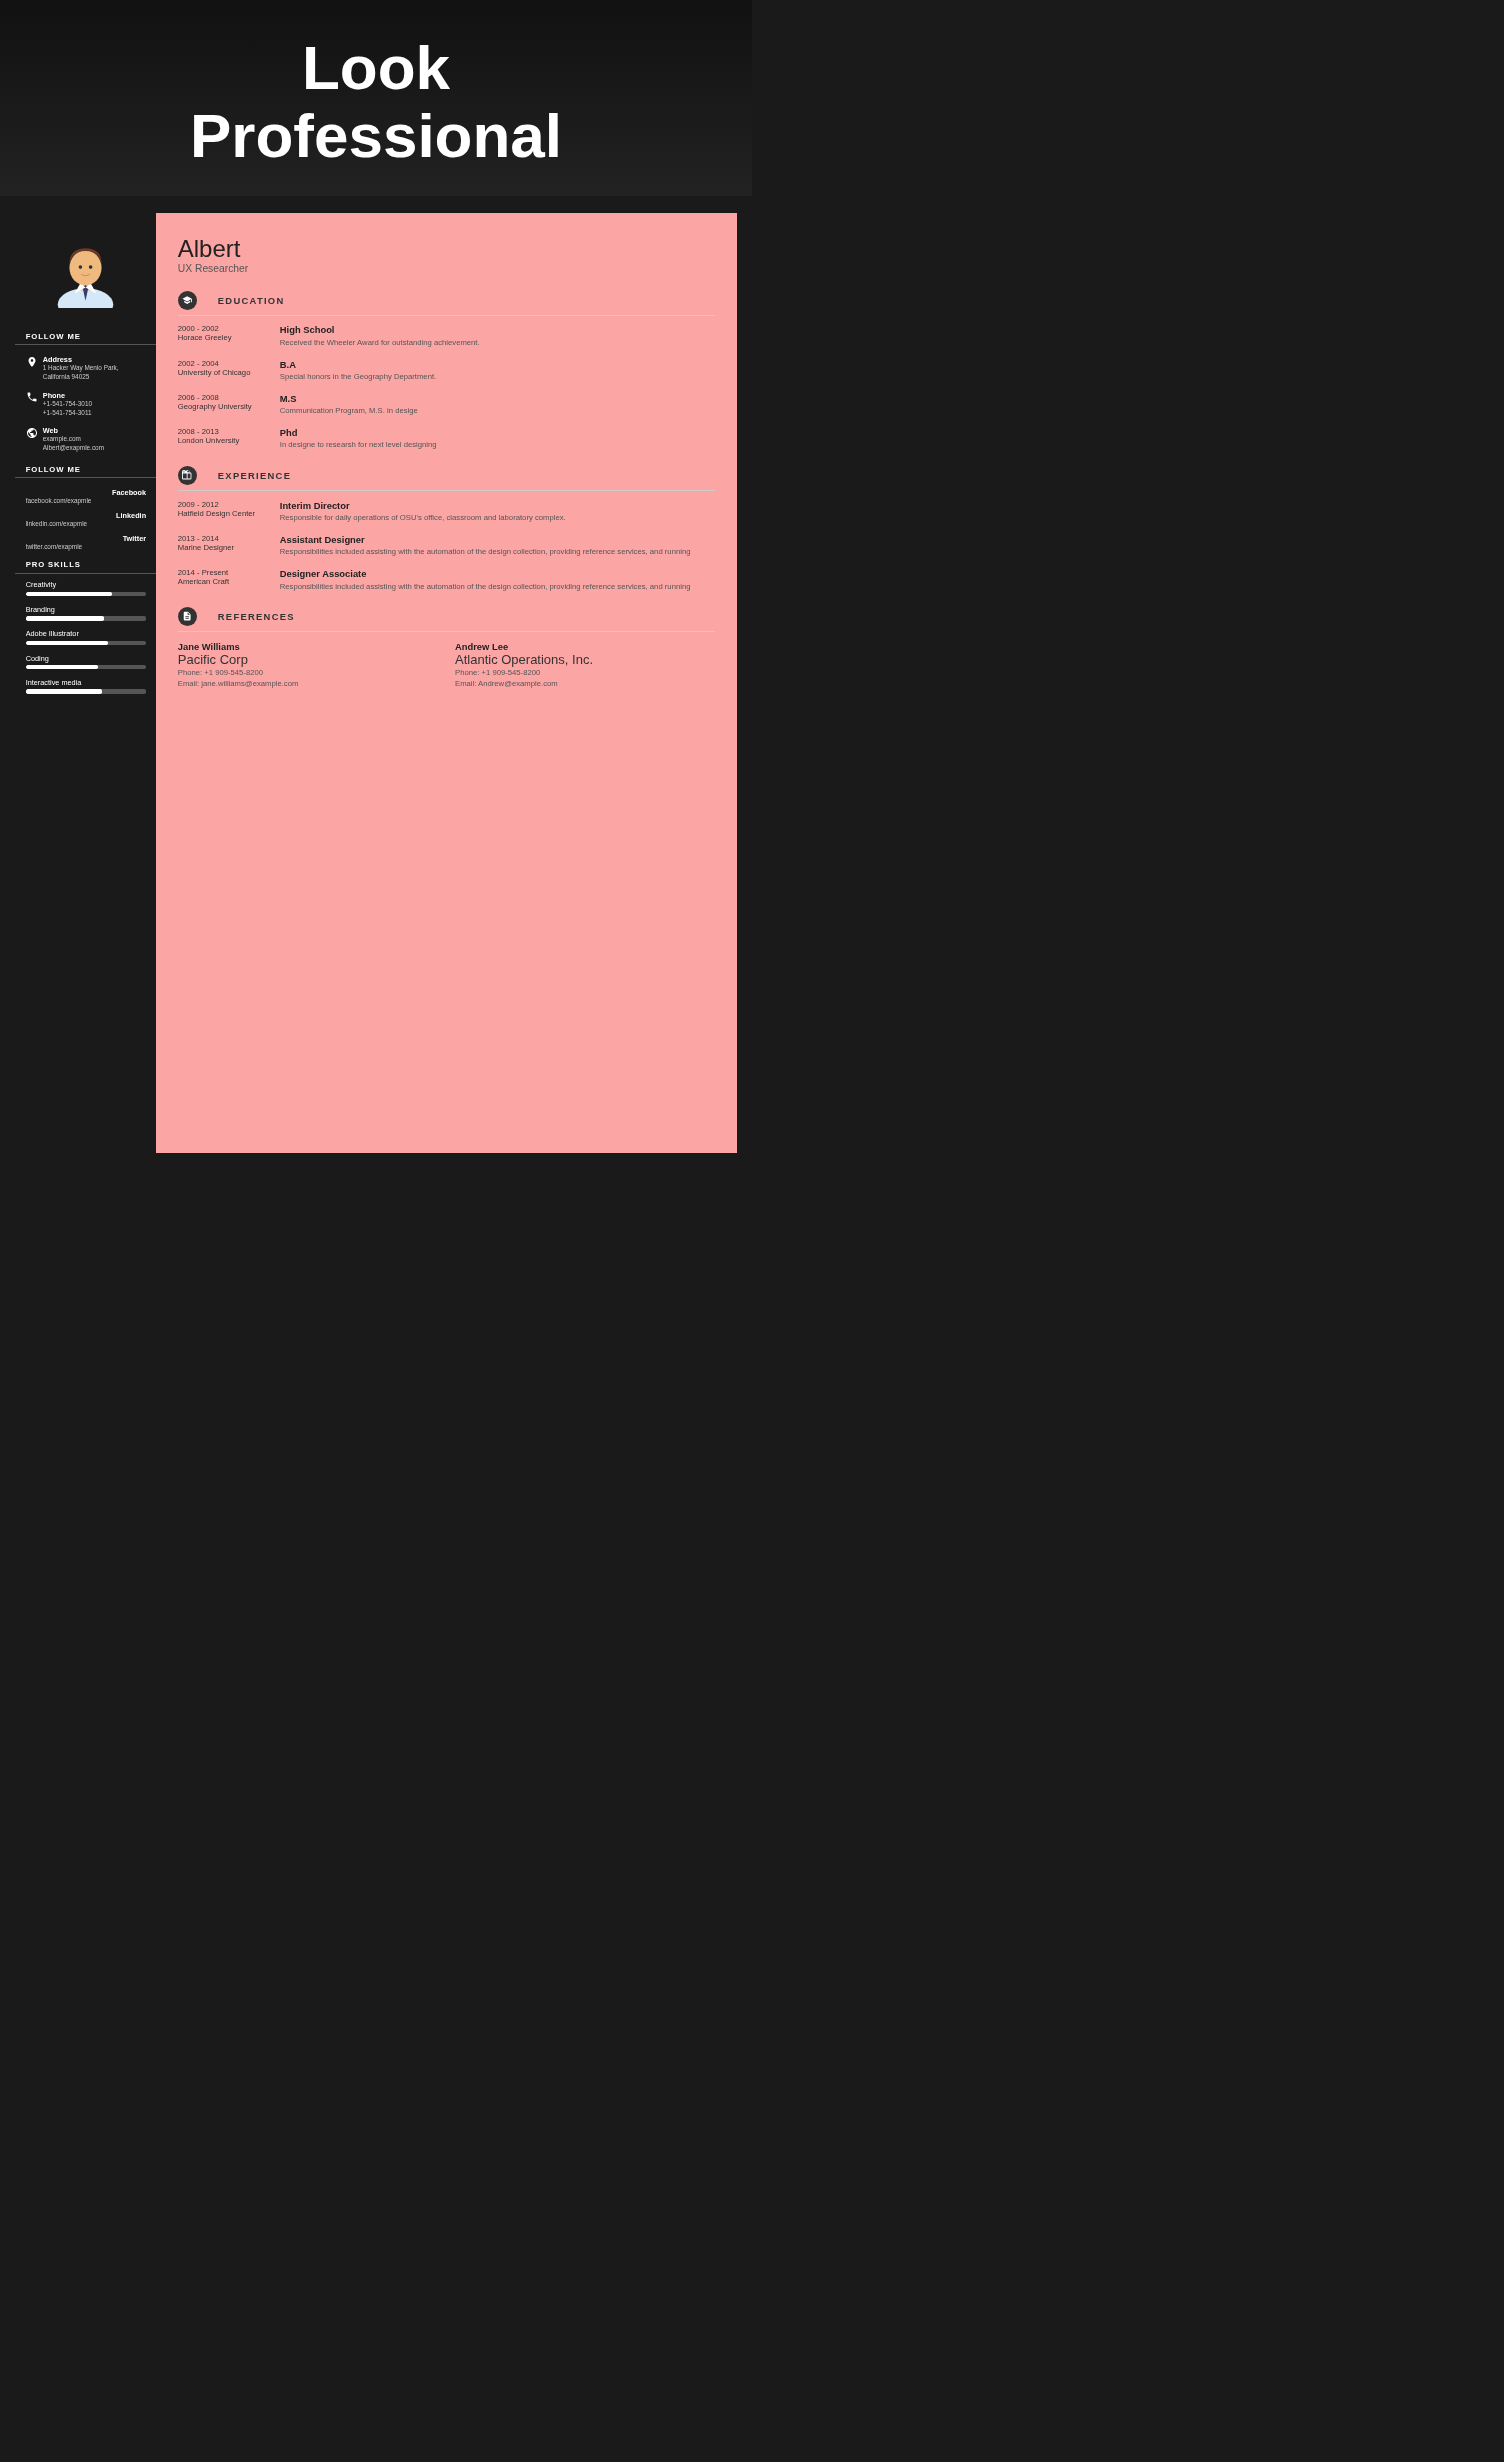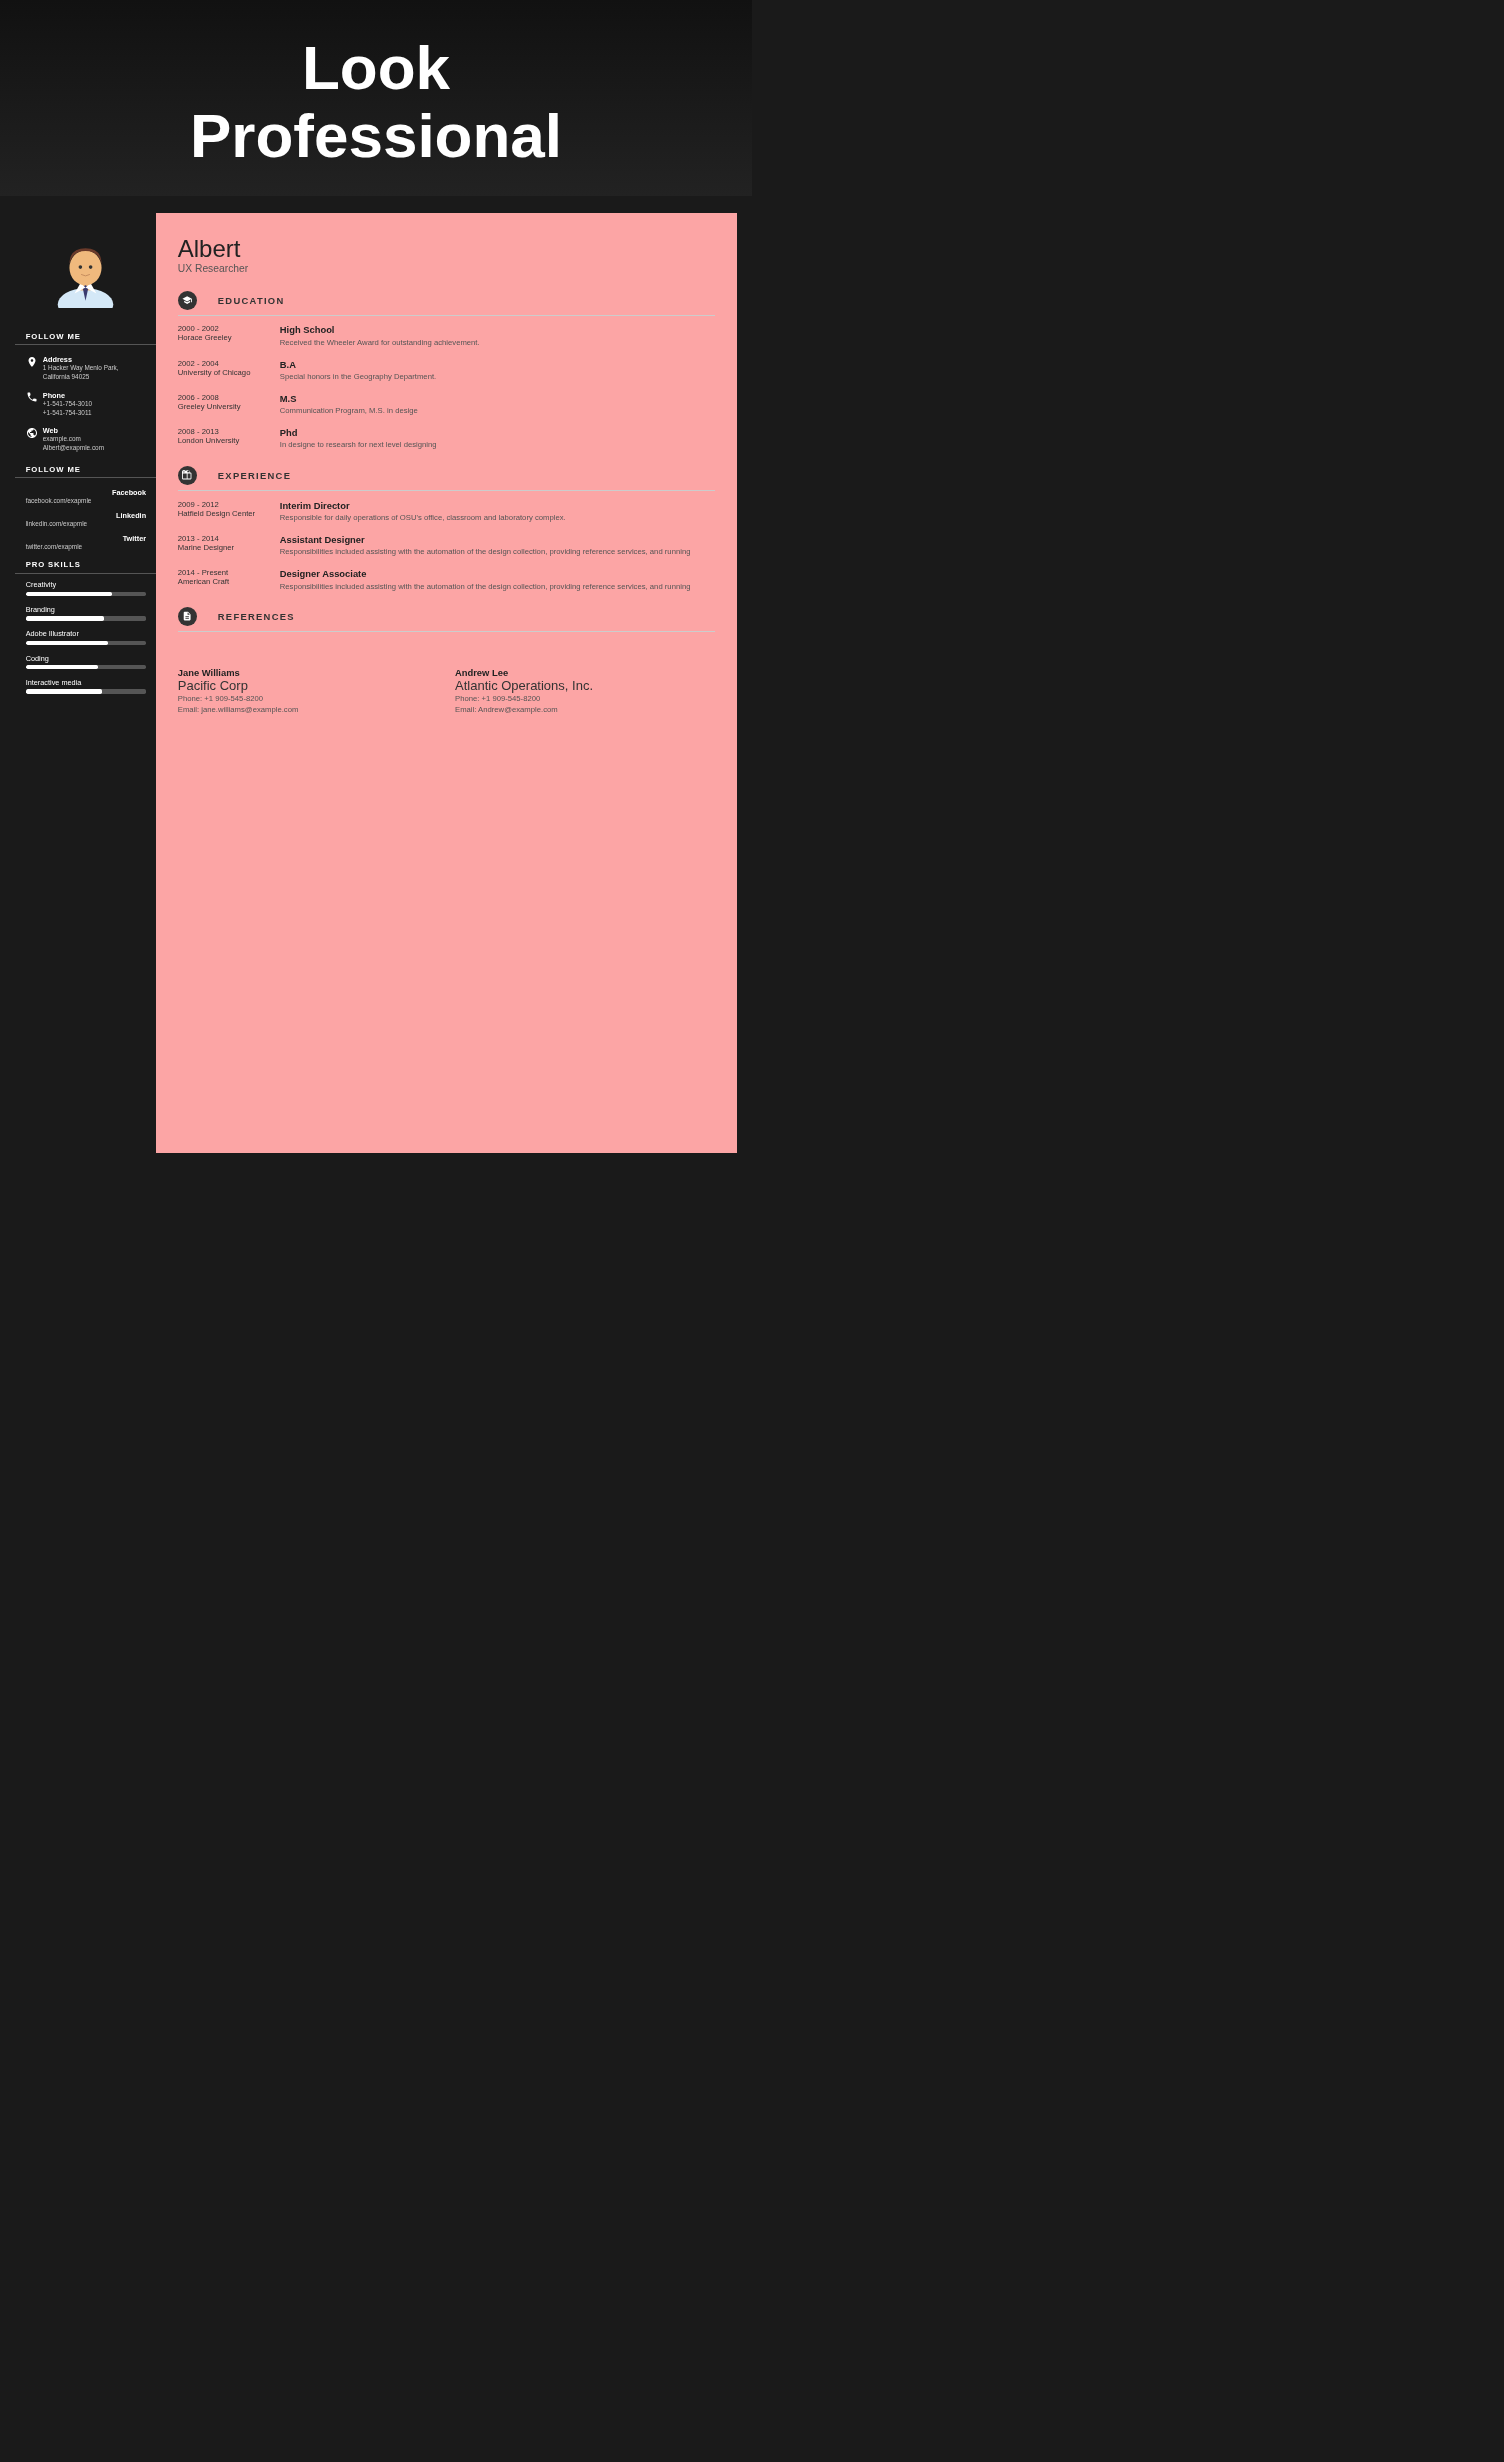--- a/index.html
+++ b/index.html
@@ -207,21 +207,20 @@
       color: #555;
       line-height: 1.45;
     }
 
     .references-grid {
       display: flex;
       gap: 17px;
     }
     .ref-item {
       flex: 1;
-      margin-top: 26px;
     }
     .ref-name {
       font-size: 9.4px;
       font-weight: 700;
       color: #222;
     }
     .ref-org {
       font-size: 13px;
       color: #333;
     }
@@ -389,21 +388,21 @@
         <div class="entry-org">University of Chicago</div>
       </div>
       <div class="entry-right">
         <div class="entry-role">B.A</div>
         <div class="entry-desc">Special honors in the Geography Department.</div>
       </div>
     </div>
           <div class="entry-row">
       <div class="entry-left">
         <div class="entry-date">2006 - 2008</div>
-        <div class="entry-org">Greeley University</div>
+        <div class="entry-org">Geography University</div>
       </div>
       <div class="entry-right">
         <div class="entry-role">M.S</div>
         <div class="entry-desc">Communication Program, M.S. in desige</div>
       </div>
     </div>
           <div class="entry-row">
       <div class="entry-left">
         <div class="entry-date">2008 - 2013</div>
         <div class="entry-org">London University</div>

